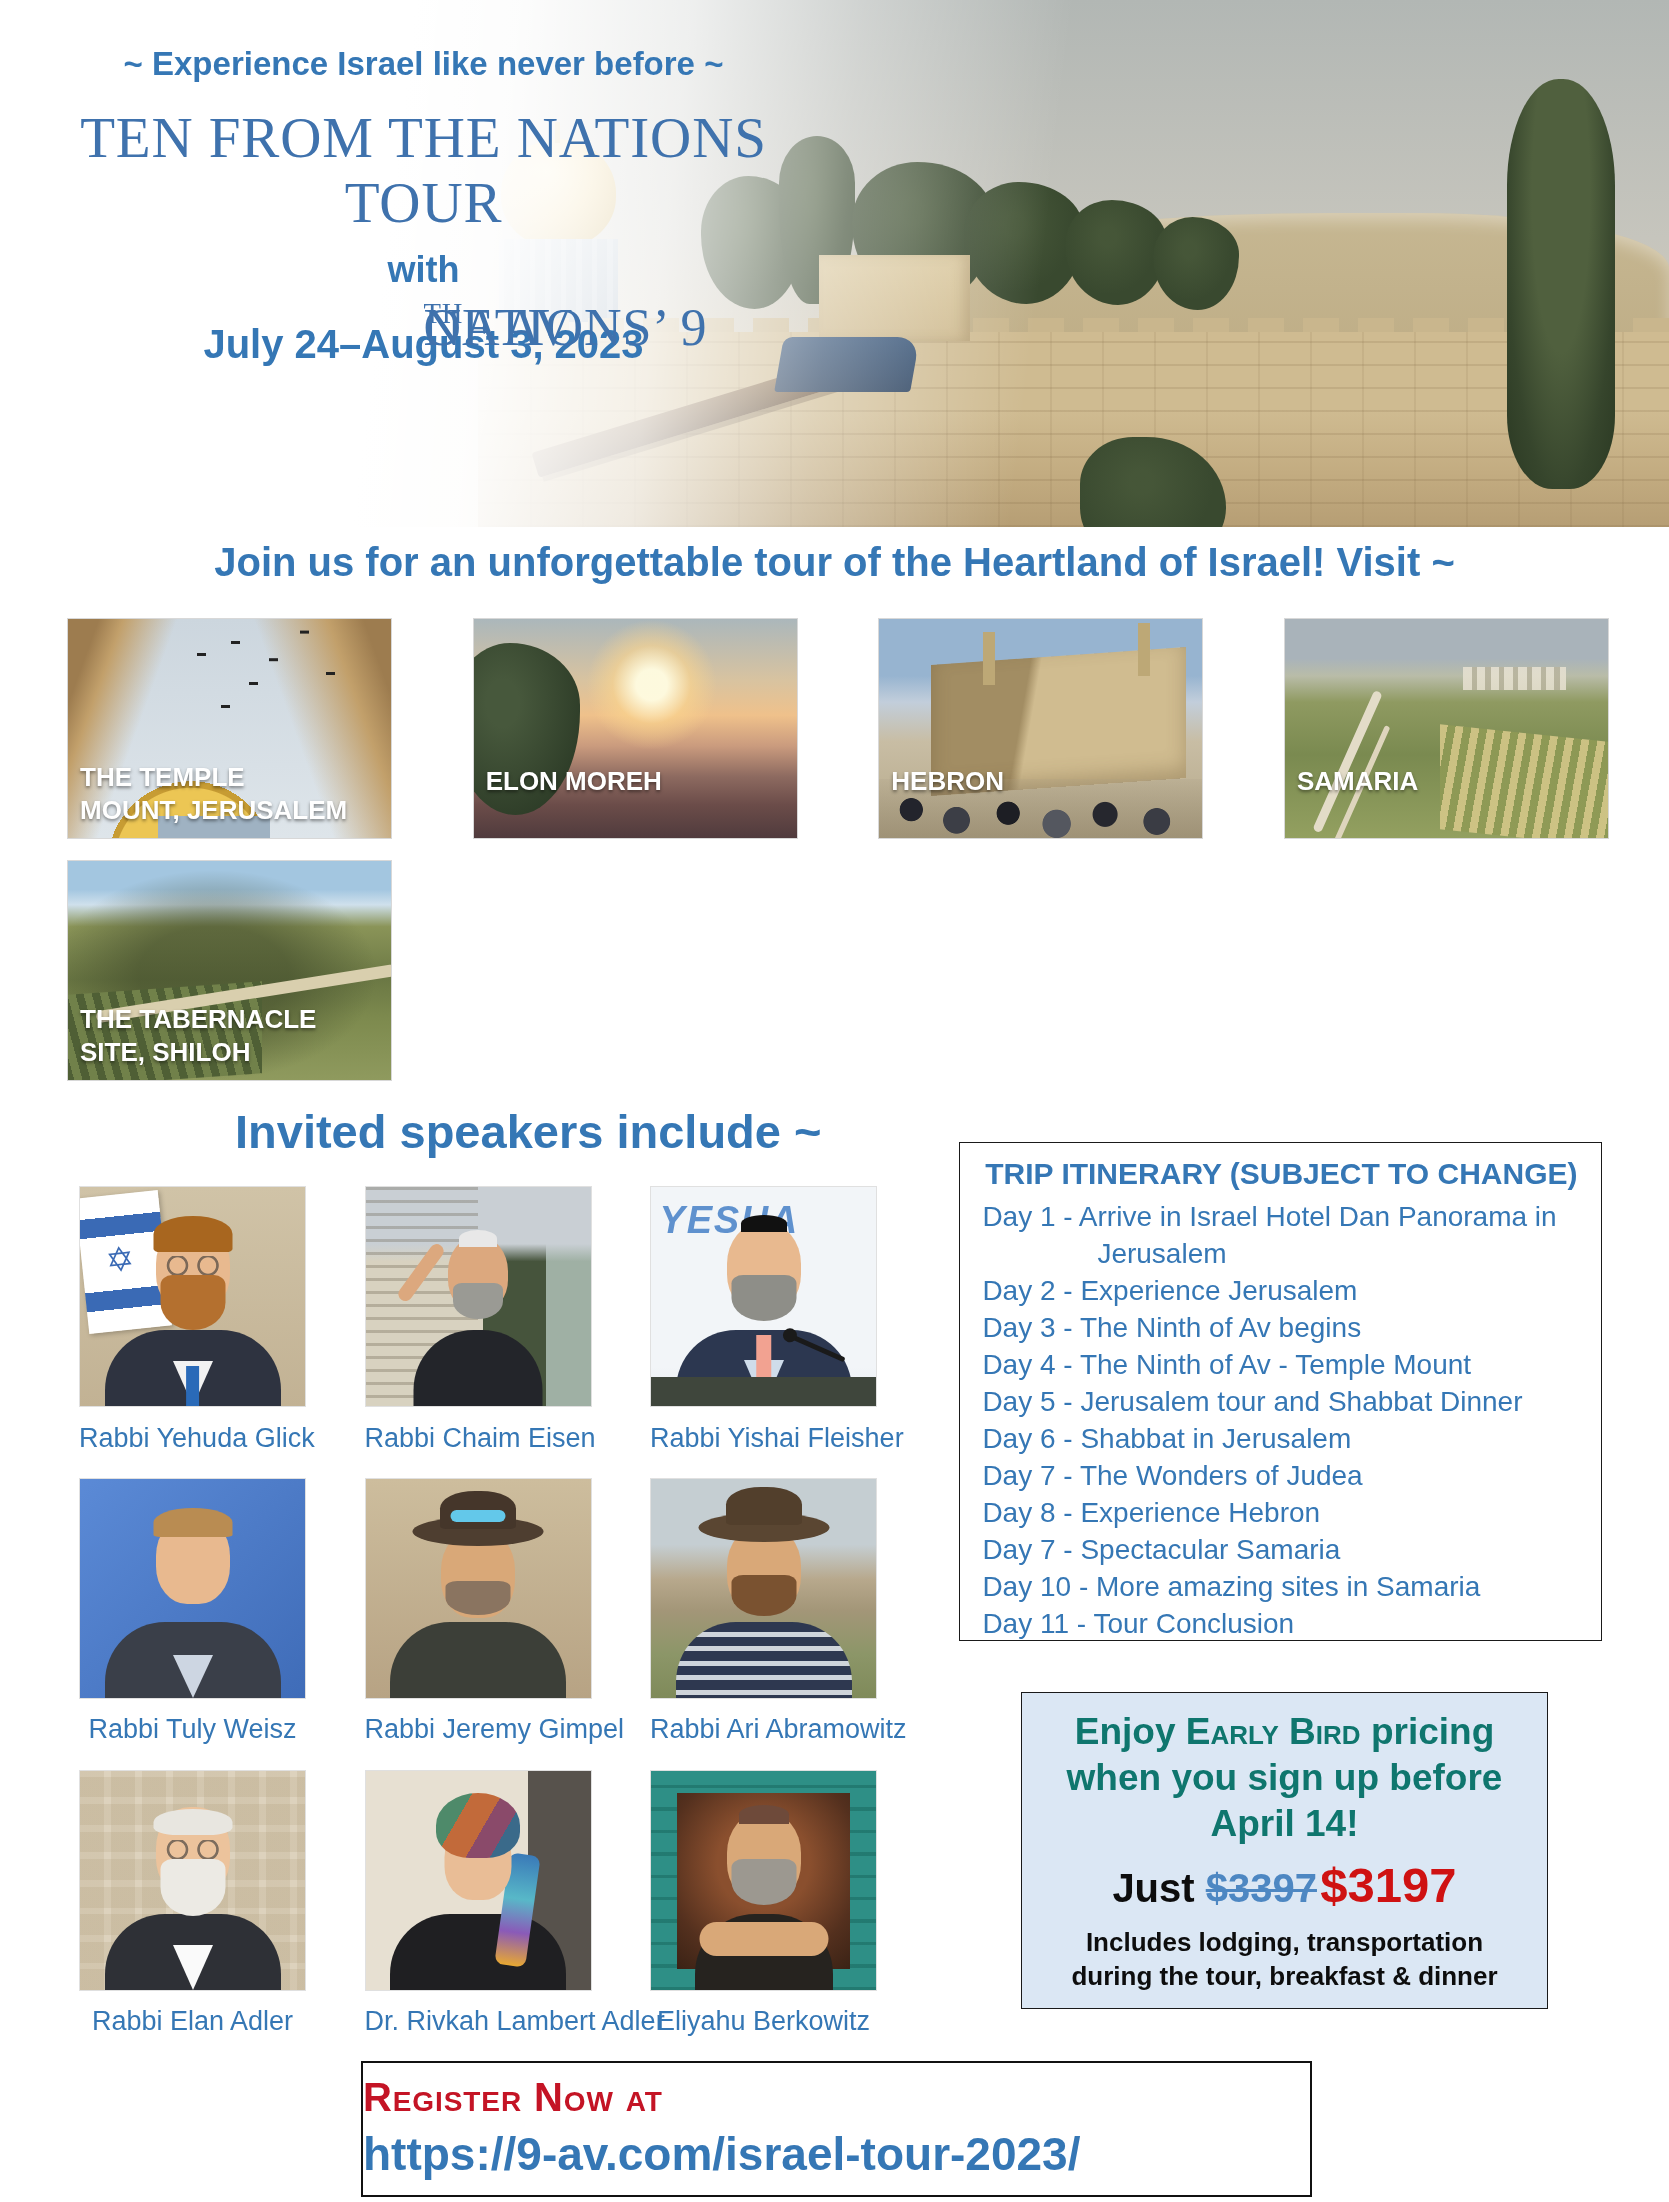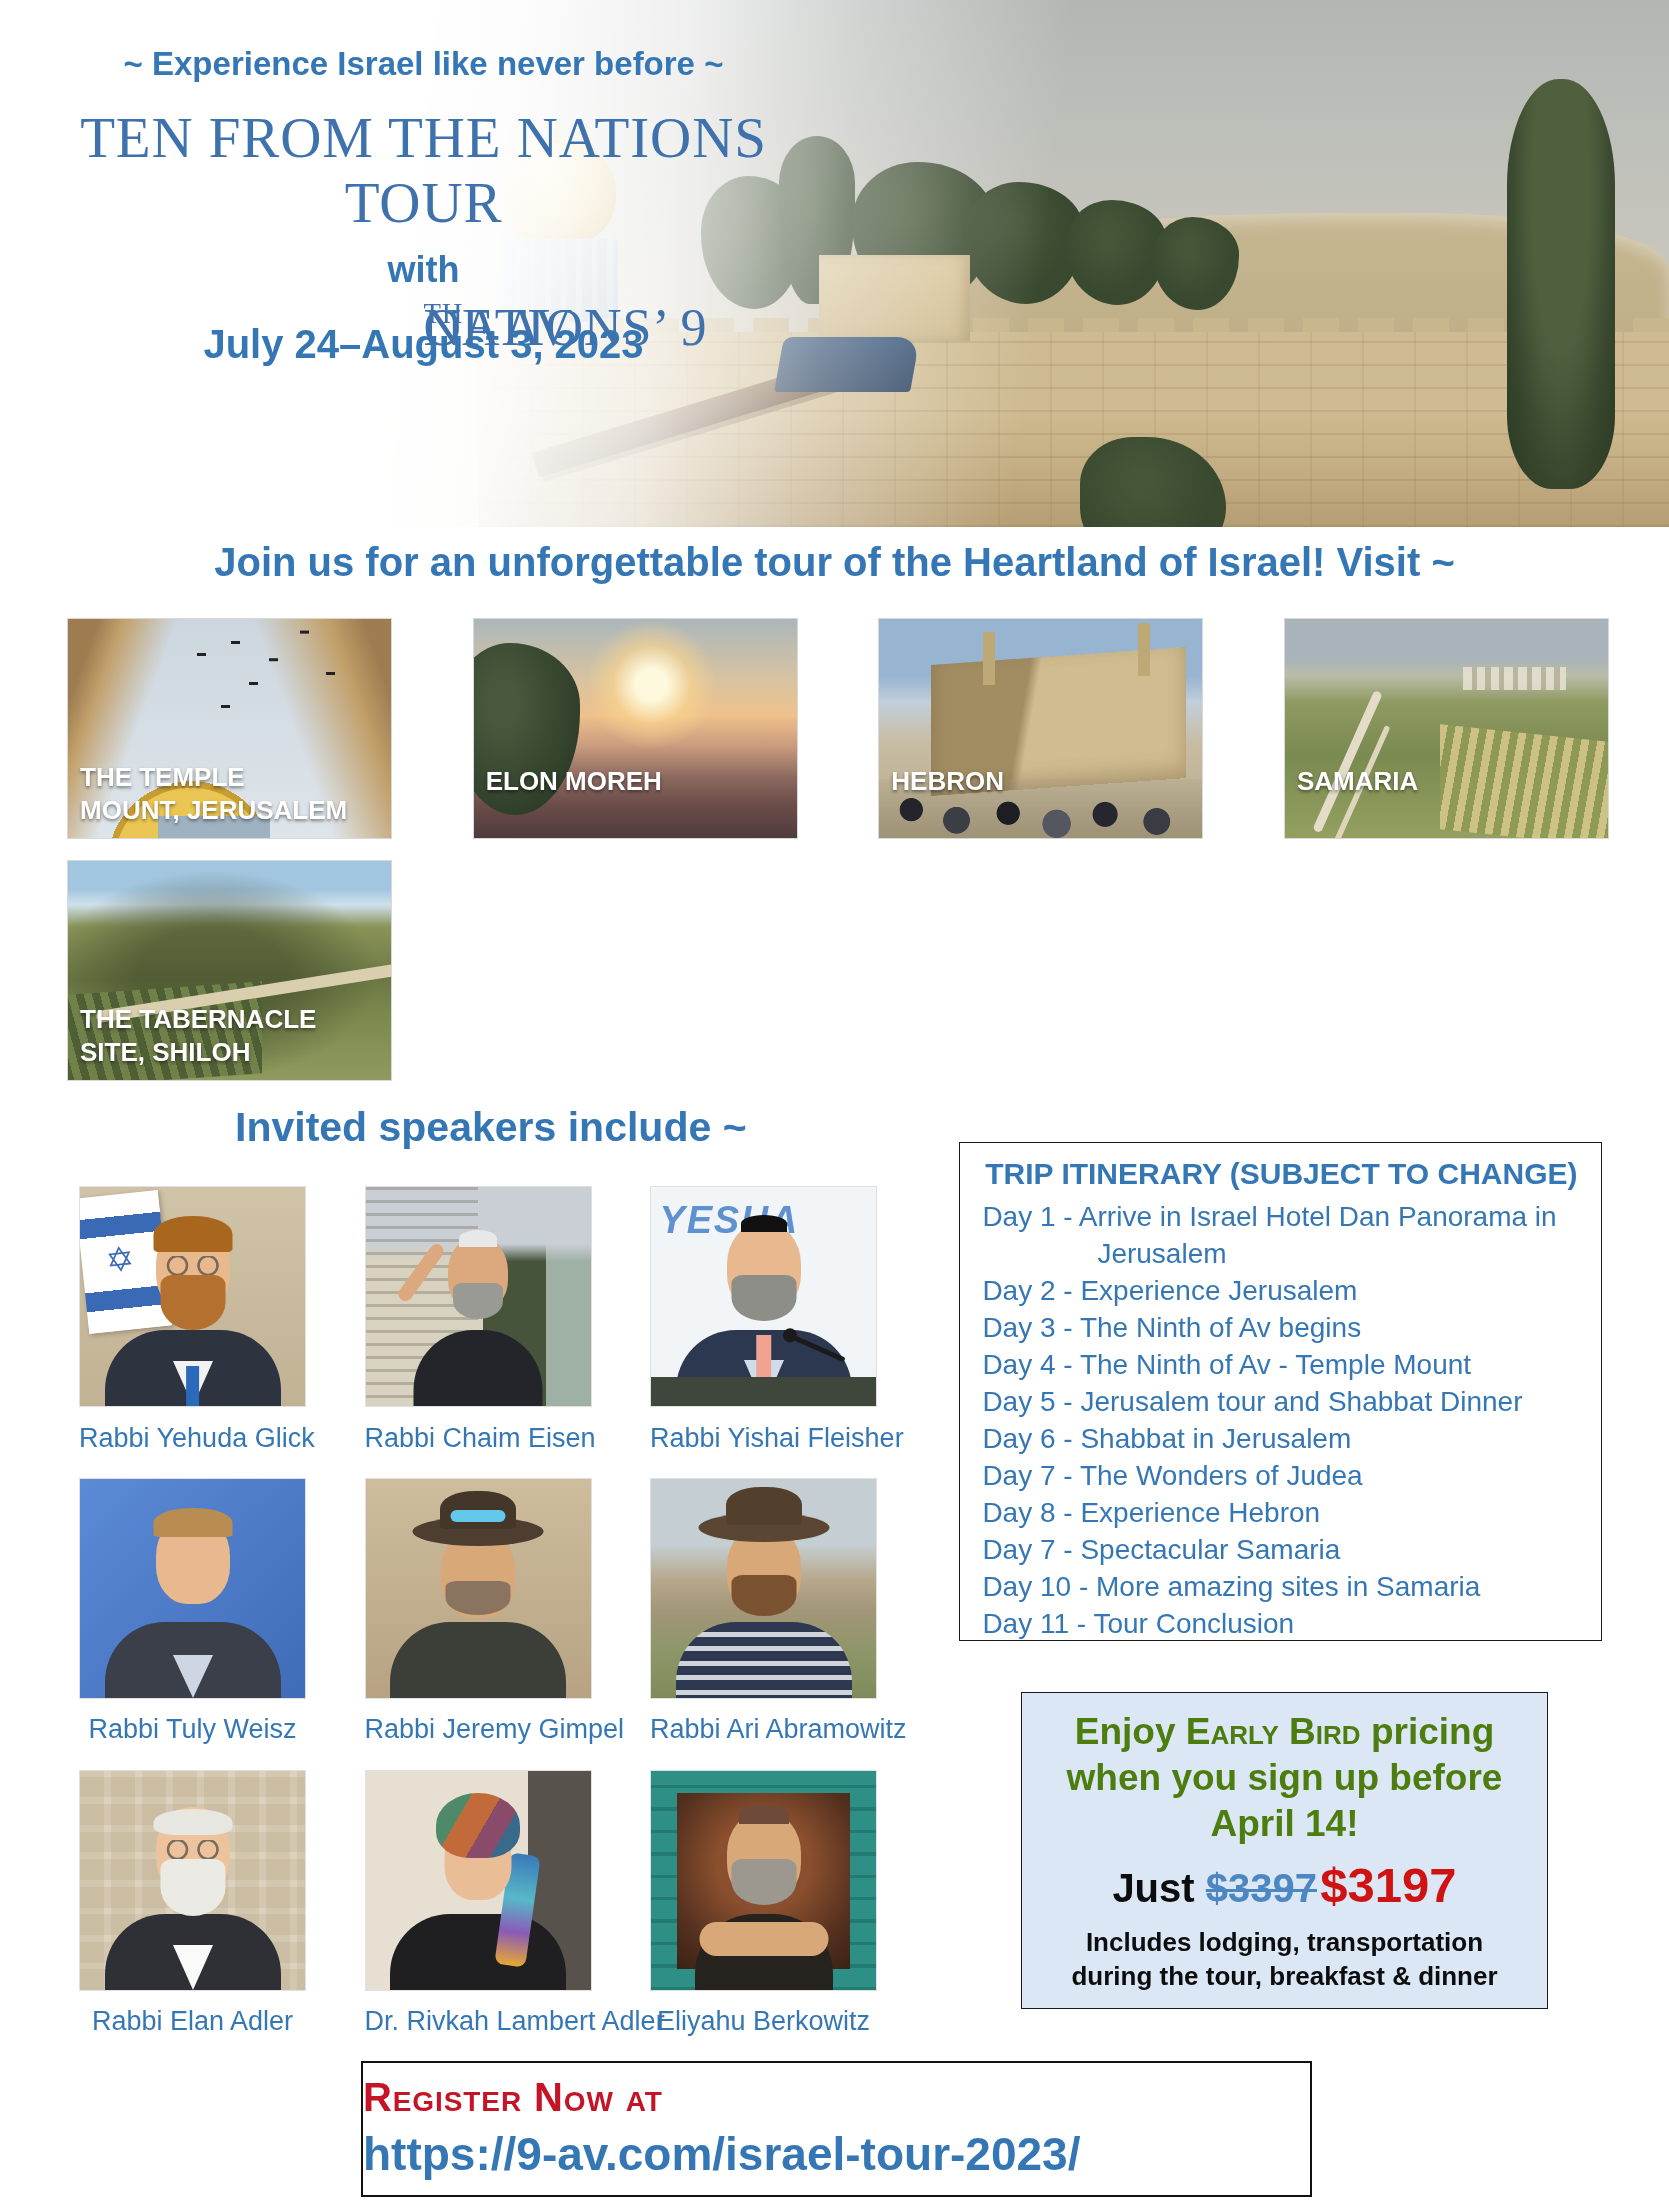--- a/index.html
+++ b/index.html
@@ -133,21 +133,21 @@
     radial-gradient(circle 112px at 12% 62%,rgba(255,243,205,.96) 0 22.4px,rgba(250,202,132,.55) 53px,transparent 82px),
     linear-gradient(180deg,#76848f 0 10%,#a5a49c 22%,#e2ba8c 40%,#c8955f 54%,#7a5f4a 70%,#4a3c30 84%,#382d24 100%);}
   .s-blessing:before{content:"";position:absolute;left:0;right:0;top:0;height:46%;opacity:.65;
     background:repeating-linear-gradient(-5deg,rgba(66,78,92,.6) 0 8.6px,transparent 8.6px 29px);}
 
   
   .pioneers{width:843px;padding-top:26px;text-align:center;font-size:38px;font-weight:bold;
     color:var(--blue);line-height:52px;}
 
   
-  .speakers-heading{position:absolute;left:235px;top:1104px;font-size:41px;font-weight:bold;color:var(--blue);}
+  .speakers-heading{position:absolute;left:235px;top:1104px;font-size:47px;font-weight:bold;color:var(--blue);}
   .speakers{position:absolute;left:79px;top:1186px;width:798px;}
   .sp-row{display:flex;justify-content:space-between;margin-bottom:22.4px;}
   .speaker{width:227px;}
   .photo{position:relative;width:227px;height:221px;overflow:hidden;border:0.9px solid #e0e0e0;}
   .photo *{position:absolute;}
   .speaker-name{margin-top:15.5px;height:33px;font-size:27px;color:var(--blue);text-align:center;white-space:nowrap;}
   .ph-head{width:74px;height:89px;left:50%;top:36px;transform:translateX(-50%);
     background:#e8b98f;border-radius:46% 46% 42% 42%;}
   .ph-hair{width:79px;height:36px;left:50%;top:29px;transform:translateX(-50%);border-radius:50% 50% 8% 8%;}
   .ph-glasses{width:62px;height:19px;left:50%;top:69px;transform:translateX(-50%);
@@ -251,21 +251,21 @@
 
   
   .itinerary{position:absolute;left:959px;top:1142px;width:643px;height:499px;background:#fff;
     border:1.7px solid #1a1a1a;padding:13.8px 20.6px 8.6px 22.4px;}
   .it-title{font-size:30px;font-weight:bold;color:var(--blue);text-align:center;margin-bottom:6.9px;}
   .it-item{font-size:28px;color:var(--blue);line-height:37px;padding-left:115px;text-indent:-115px;}
 
   
   .pricing{position:absolute;left:1021px;top:1692px;width:527px;height:317px;background:var(--box-bg);
     border:1.7px solid #1a1a1a;text-align:center;padding-top:15.5px;}
-  .p-head{font-size:37px;font-weight:bold;color:#4d7c0f;line-height:46px;}
+  .p-head{font-size:37px;font-weight:bold;color:#0f766e;line-height:46px;}
   .sc{font-variant:small-caps;}
   .p-price{margin-top:10.3px;}
   .p-just{font-size:40px;font-weight:bold;color:#0d0d0d;}
   .p-old{font-size:40px;font-weight:bold;color:var(--price-old);
     text-decoration:line-through;text-decoration-thickness:3.4px;}
   .p-new{font-size:49px;font-weight:bold;color:var(--price-red);margin-left:3.4px;}
   .p-includes{margin-top:12px;font-size:26px;font-weight:bold;color:#0d0d0d;line-height:34px;}
 
   
   .register{position:absolute;left:361px;top:2061px;width:951px;height:136px;background:#fff;

